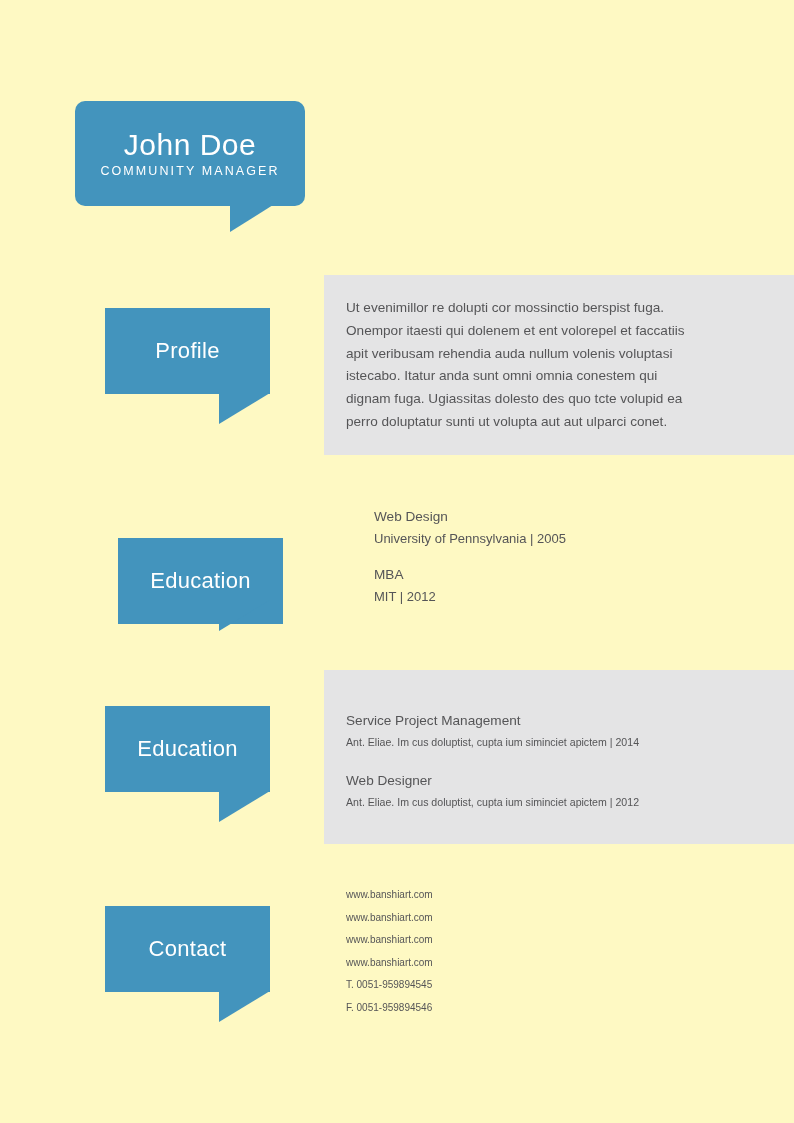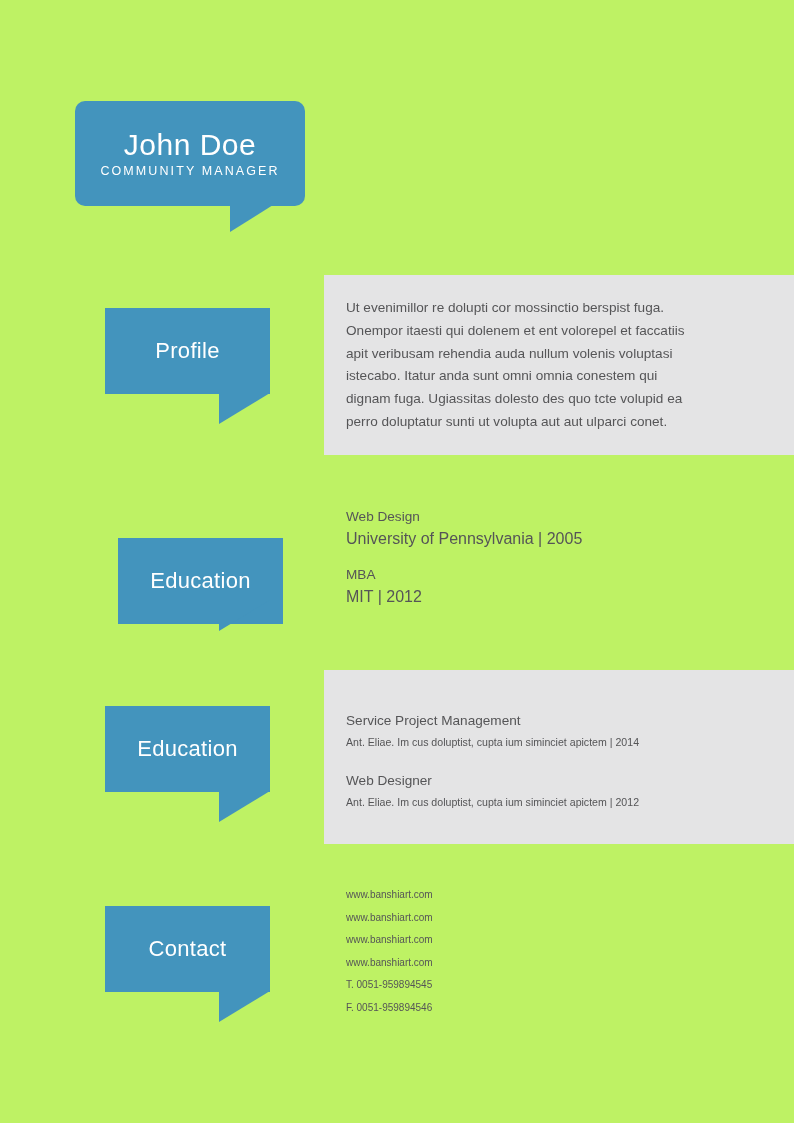--- a/index.html
+++ b/index.html
@@ -13,21 +13,21 @@
     position: relative;
     font-family: "Liberation Sans", sans-serif;
     overflow: hidden;
   }
 
   .page {
     position: absolute;
     left: 0; top: 0;
     width: 794px;
     height: 1123px;
-    background: #bef264;
+    background: #fef9c3;
   }
 
   
   .band {
     position: absolute;
     background: #e4e4e5;
   }
   .band-profile    { left: 324px; top: 275px; width: 470px; height: 180px; }
   .band-experience { left: 324px; top: 670px; width: 470px; height: 174px; }
 
@@ -118,31 +118,31 @@
   .content-experience { top: 710px; }
   .content-contact    { top: 884px; }
 
   .para-line {
     color: #555557;
     font-size: 13.6px;
     line-height: 22.8px;
     white-space: nowrap;
   }
 
-  .entry { margin-bottom: 14px; }
+  .entry { margin-bottom: 14px; margin-left: 28px; }
   .entry:last-child { margin-bottom: 0; }
 
   .entry-title {
     color: #555557;
     font-size: 13.6px;
     line-height: 22px;
   }
   .entry-sub {
     color: #555557;
-    font-size: 16px;
+    font-size: 13px;
     line-height: 22px;
   }
   .entry-detail {
     color: #555557;
     font-size: 10.6px;
     line-height: 20px;
   }
   .exp-entry { margin-bottom: 18px; }
   .exp-entry:last-child { margin-bottom: 12px; }
 

